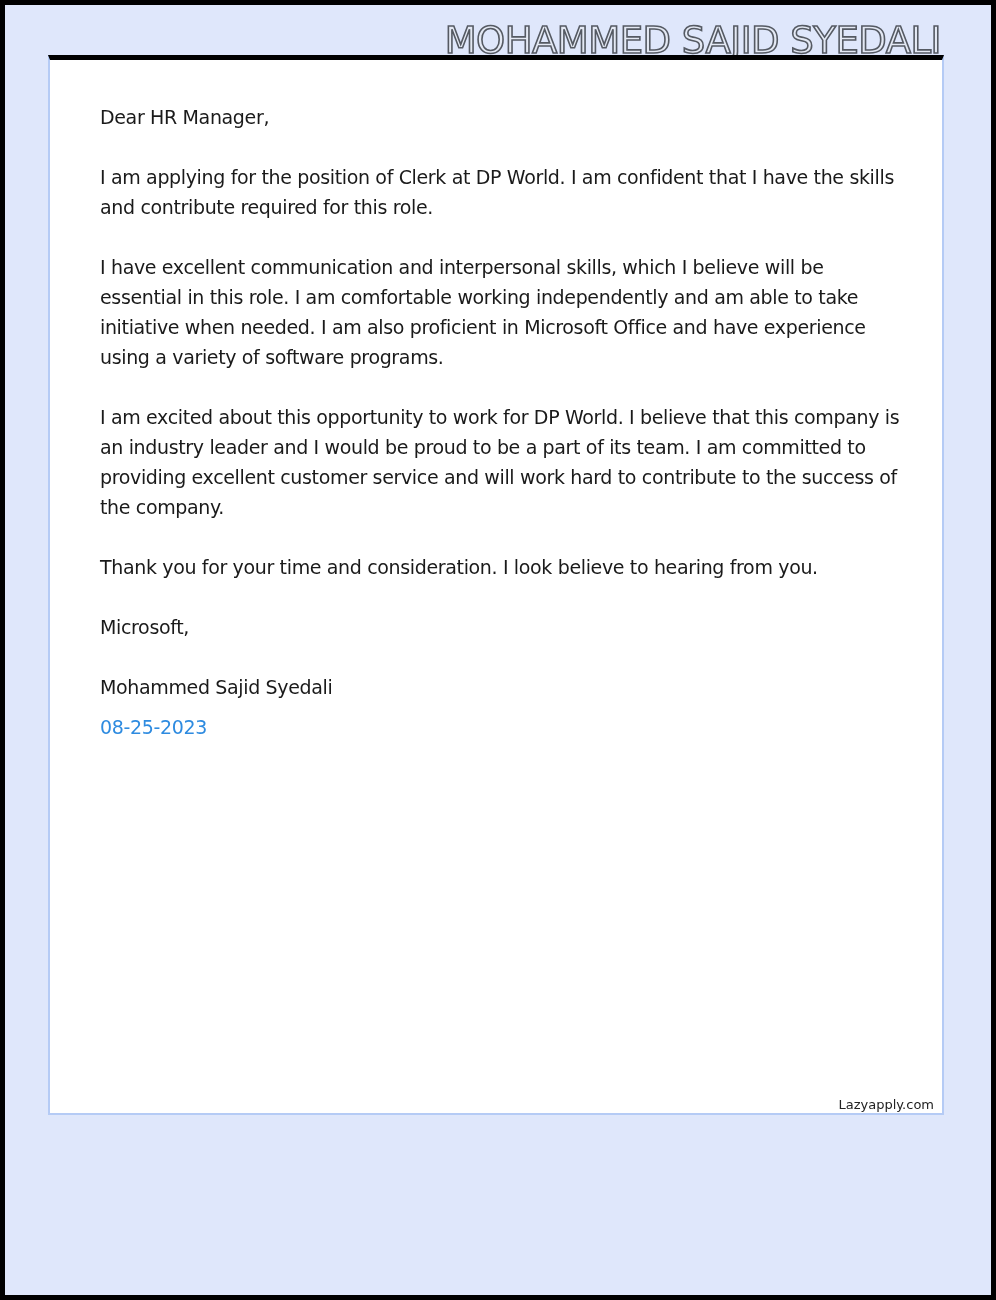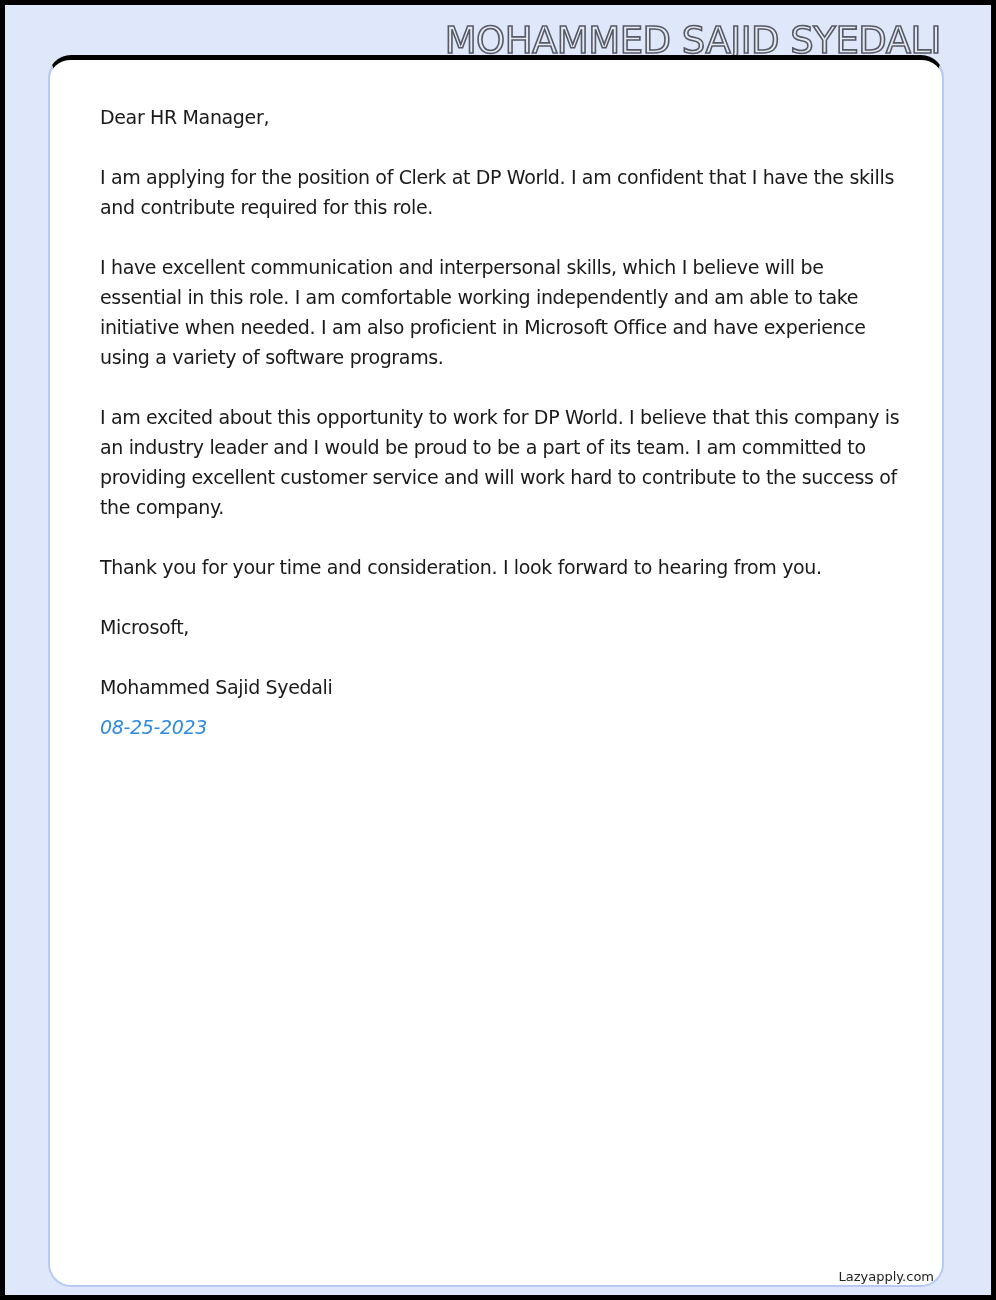--- a/index.html
+++ b/index.html
@@ -12,52 +12,51 @@
   .title {
     position:absolute; right:50px; top:12px;
     font-family:"DejaVu Sans", sans-serif;
     font-size:37px; letter-spacing:-0.5px; line-height:48px;
     color:#e4e9f4;
     -webkit-text-stroke:1.6px #555a63;
     white-space:nowrap;
   }
   .paper {
     position:absolute; left:43px; top:50px;
-    width:896px; height:1232px;
+    width:896px; height:1060px;
     background:#fff;
     border-left:2px solid #b5cbf5;
     border-right:2px solid #b5cbf5;
     border-bottom:2px solid #b5cbf5;
     border-top:5px solid #000;
     box-sizing:border-box;
-    border-radius:23px;
   }
   .content {
     position:absolute; left:50px; top:42px; width:800px;
     font-size:19px; line-height:30px; color:#1a1a1a;
     letter-spacing:-0.35px;
   }
   .content p { margin:0 0 30px 0; }
   .content p.sig { margin-bottom:10px; }
-  .content p.date { color:#2e8be0; margin:0;font-style:italic; }
+  .content p.date { color:#2e8be0; margin:0; }
   .footer {
     position:absolute; right:8px; bottom:-1px;
     font-size:13px; color:#222; line-height:18px;text-align:right;
   }
 </style>
 </head>
 <body>
 
 <div class="title">MOHAMMED SAJID SYEDALI</div>
 
 <div class="paper">
   <div class="content">
     <p>Dear HR Manager,</p>
     <p>I am applying for the position of Clerk at DP World. I am confident that I have the skills and contribute required for this role.</p>
     <p>I have excellent communication and interpersonal skills, which I believe will be essential in this role. I am comfortable working independently and am able to take initiative when needed. I am also proficient in Microsoft Office and have experience using a variety of software programs.</p>
     <p>I am excited about this opportunity to work for DP World. I believe that this company is an industry leader and I would be proud to be a part of its team. I am committed to providing excellent customer service and will work hard to contribute to the success of the company.</p>
-    <p>Thank you for your time and consideration. I look forward to hearing from you.</p>
+    <p>Thank you for your time and consideration. I look believe to hearing from you.</p>
     <p>Microsoft,</p>
     <p class="sig">Mohammed Sajid Syedali</p>
     <p class="date">08-25-2023</p>
   </div>
   <div class="footer">Lazyapply.com</div>
 </div>
 
 </body></html>

